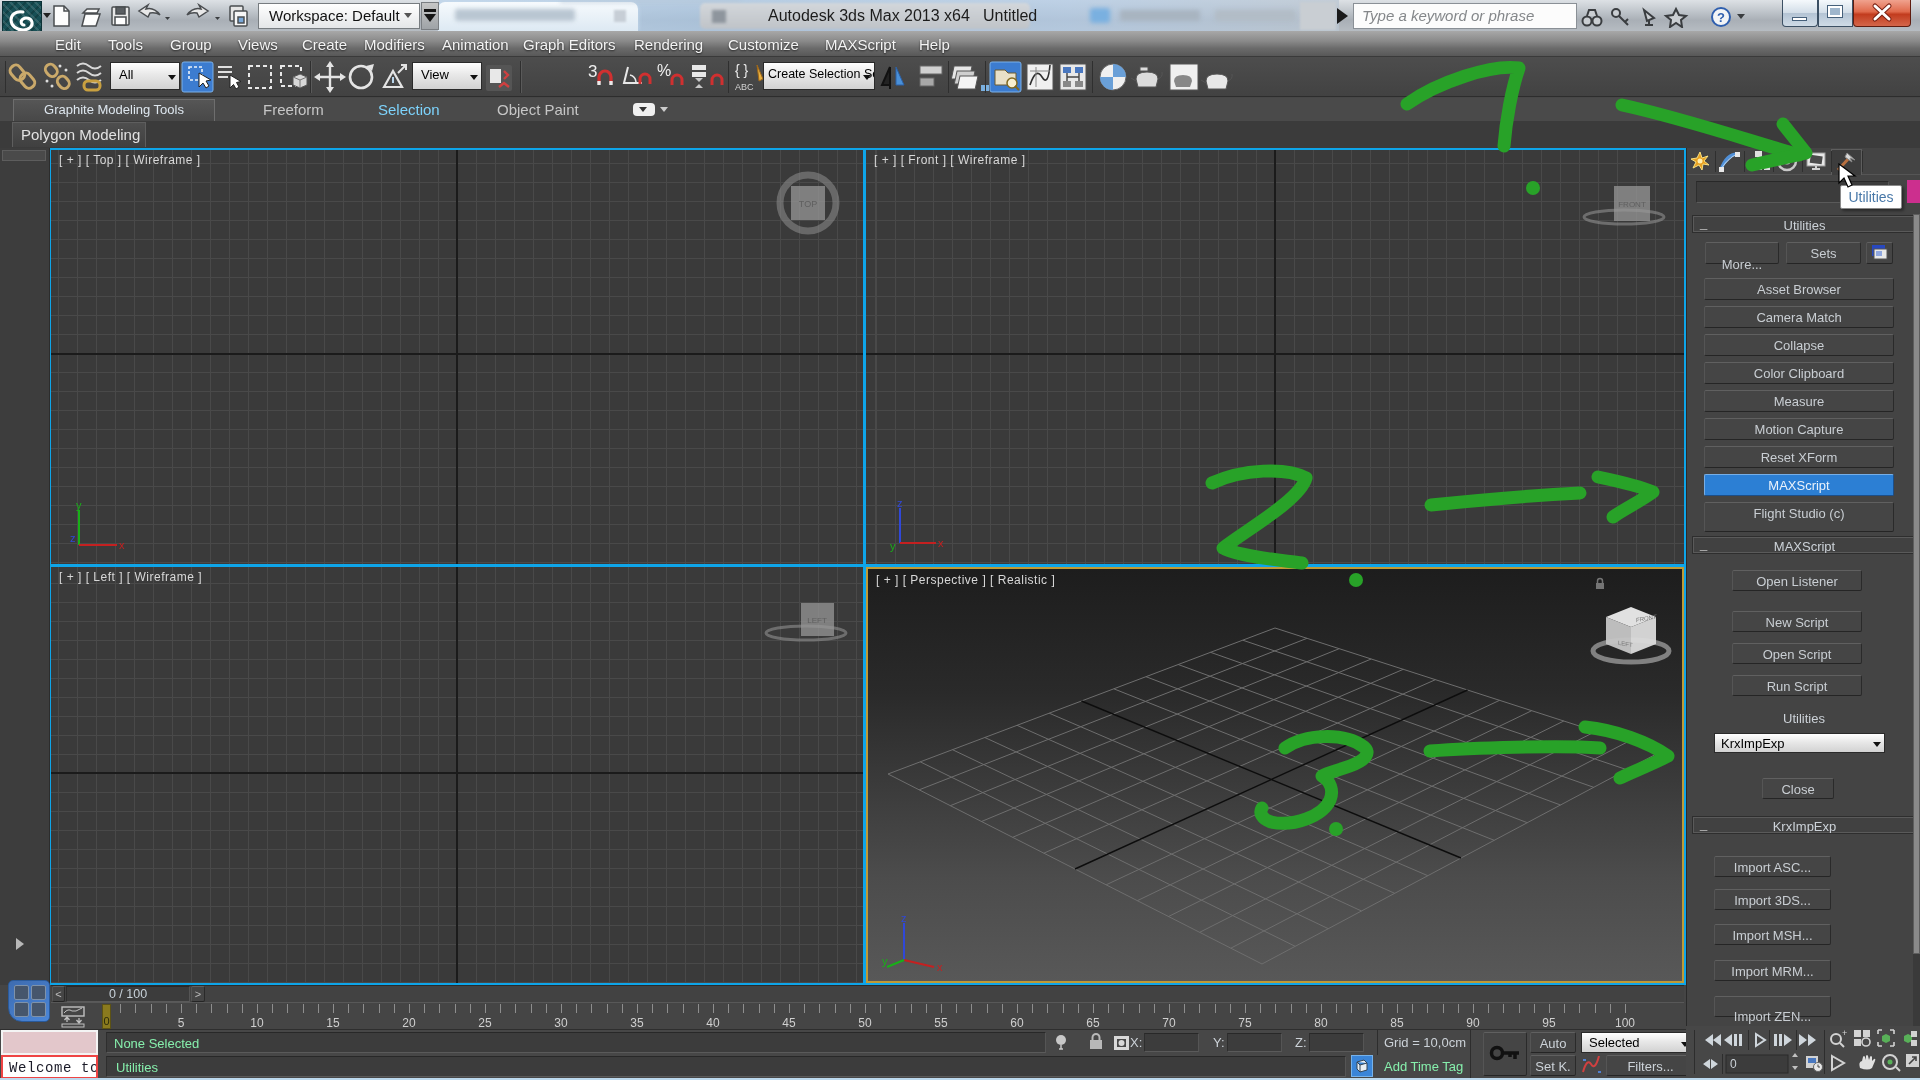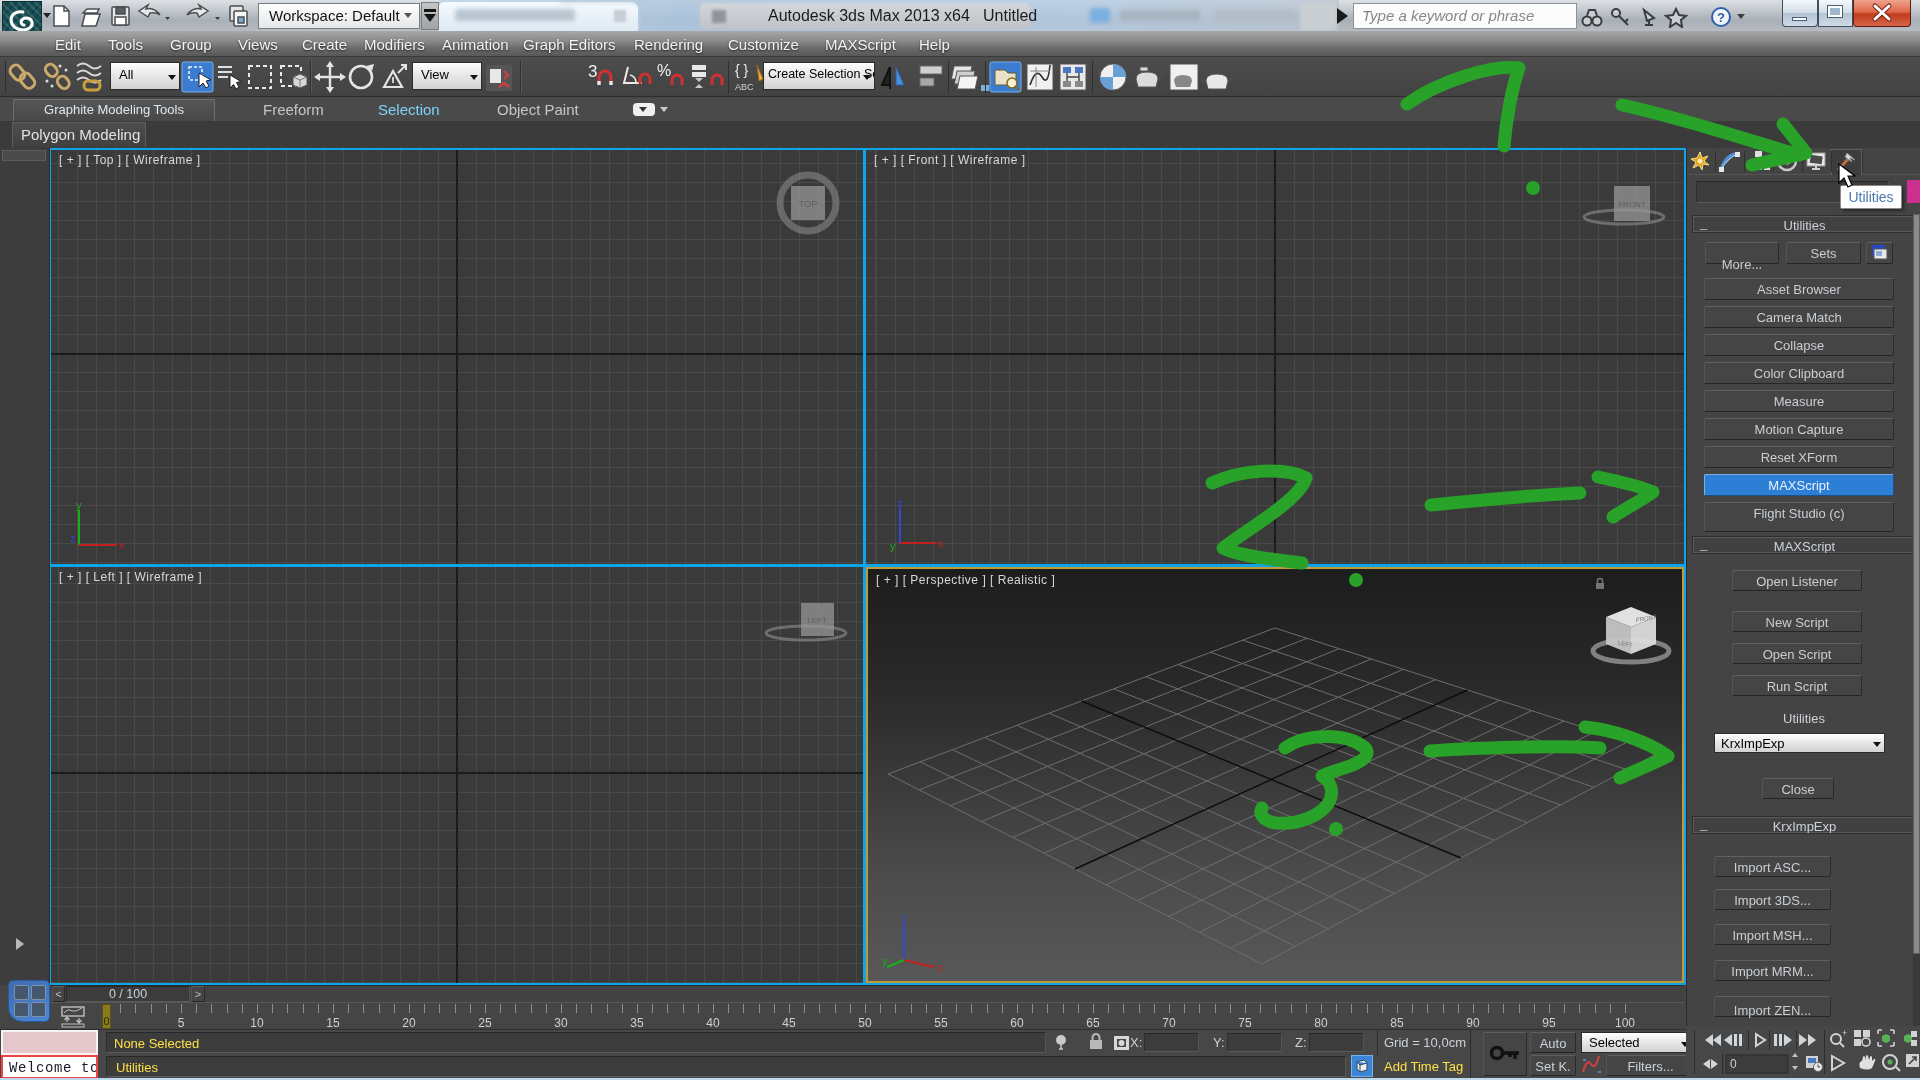--- a/index.html
+++ b/index.html
@@ -1,20 +1,20 @@
 <!DOCTYPE html>
 <html><head><meta charset="utf-8">
 <style>
 *{margin:0;padding:0;box-sizing:border-box;}
 html,body{width:1920px;height:1080px;overflow:hidden;background:#474747;font-family:"Liberation Sans",sans-serif;}
 .abs{position:absolute;}
 
 .b{position:absolute;background:#454545;border-top:1px solid #606060;border-left:1px solid #555;border-right:1px solid #2a2a2a;border-bottom:1px solid #252525;border-radius:2px;color:#c9ced3;font-size:13px;text-align:center;}
 .roll{position:absolute;background:#414141;border:1px solid #5a5a5a;outline:1px solid #2e2e2e;color:#ccd2d8;font-size:13px;text-align:center;}
-.fld{position:absolute;background:#3c3c3c;border-top:1px solid #282828;border-left:1px solid #2e2e2e;border-bottom:1px solid #5a5a5a;border-right:1px solid #555;color:#fde047;font-size:13px;}
+.fld{position:absolute;background:#3c3c3c;border-top:1px solid #282828;border-left:1px solid #2e2e2e;border-bottom:1px solid #5a5a5a;border-right:1px solid #555;color:#86efac;font-size:13px;}
 .combo{position:absolute;background:linear-gradient(#ffffff,#e8e8e8 45%,#d2d2d2);border:1px solid #2a2a2a;color:#000;font-size:13px;}
 .combo .ar{position:absolute;right:3px;top:45%;width:0;height:0;border:4px solid transparent;border-top:5px solid #111;}
 .vplabel{position:absolute;color:#d8d8d8;font-size:12px;left:8px;top:3px;letter-spacing:.5px;}
 .menu-item{position:absolute;top:5px;color:#f4f4f4;font-size:15px;text-shadow:0 1px 2px rgba(0,0,0,.7);}
 .tick-num{position:absolute;top:12px;color:#cfcfcf;font-size:12px;transform:translateX(-50%);}
 </style></head>
 <body>
 
 <div class="abs" id="titlebar" style="left:0;top:0;width:1920px;height:31px;background:linear-gradient(#dde1e5,#bdc3c9 40%,#a9afb6 65%,#b6bcc2);overflow:hidden;">
 
@@ -448,21 +448,21 @@
   <div class="b" style="left:45px;top:527px;width:130px;height:21px;padding-top:3px;">Run Script</div>
   <div class="abs" style="left:0px;top:563px;width:234px;text-align:center;color:#ccd2d8;font-size:13px;">Utilities</div>
   <div class="combo" style="left:27px;top:585px;width:171px;height:20px;padding:2px 0 0 6px;">KrxImpExp<span class="ar"></span></div>
   <div class="b" style="left:75px;top:630px;width:72px;height:21px;padding-top:3px;">Close</div>
 
   <div class="roll" style="left:6px;top:669px;width:223px;height:16px;padding-top:1px;">KrxImpExp<span class="abs" style="left:6px;top:-2px;color:#bbb;">_</span></div>
   <div class="b" style="left:27px;top:708px;width:117px;height:21px;padding-top:3px;">Import ASC...</div>
   <div class="b" style="left:27px;top:741px;width:117px;height:21px;padding-top:3px;">Import 3DS...</div>
   <div class="b" style="left:27px;top:776px;width:117px;height:21px;padding-top:3px;">Import MSH...</div>
   <div class="b" style="left:27px;top:812px;width:117px;height:21px;padding-top:3px;">Import MRM...</div>
-  <div class="b" style="left:27px;top:848px;width:117px;height:21px;padding-top:6px;">Import ZEN...</div>
+  <div class="b" style="left:27px;top:848px;width:117px;height:21px;padding-top:12px;">Import ZEN...</div>
 
   <div class="abs" style="left:226px;top:66px;width:7px;height:812px;background:#3a3a3a;"></div>
   <div class="abs" style="left:226px;top:66px;width:7px;height:740px;background:#8a8a8a;border:1px solid #5e5e5e;"></div>
 </div>
 
 <div class="abs" style="left:1840px;top:185px;width:62px;height:24px;background:#fff;border:1px solid #8a8a8a;border-radius:2px;box-shadow:2px 2px 3px rgba(0,0,0,.4);color:#4878a8;font-size:14px;text-align:center;padding-top:3px;z-index:60;">Utilities</div>
 <svg class="abs" style="left:1836px;top:163px;z-index:61;" width="22" height="26" viewBox="0 0 22 26">
   <path d="M3 1 L3 20 L8 15 L12 24 L16 22 L12 13 L19 13 Z" fill="#fff" stroke="#000" stroke-width="1.2"></path>
 </svg>
 

